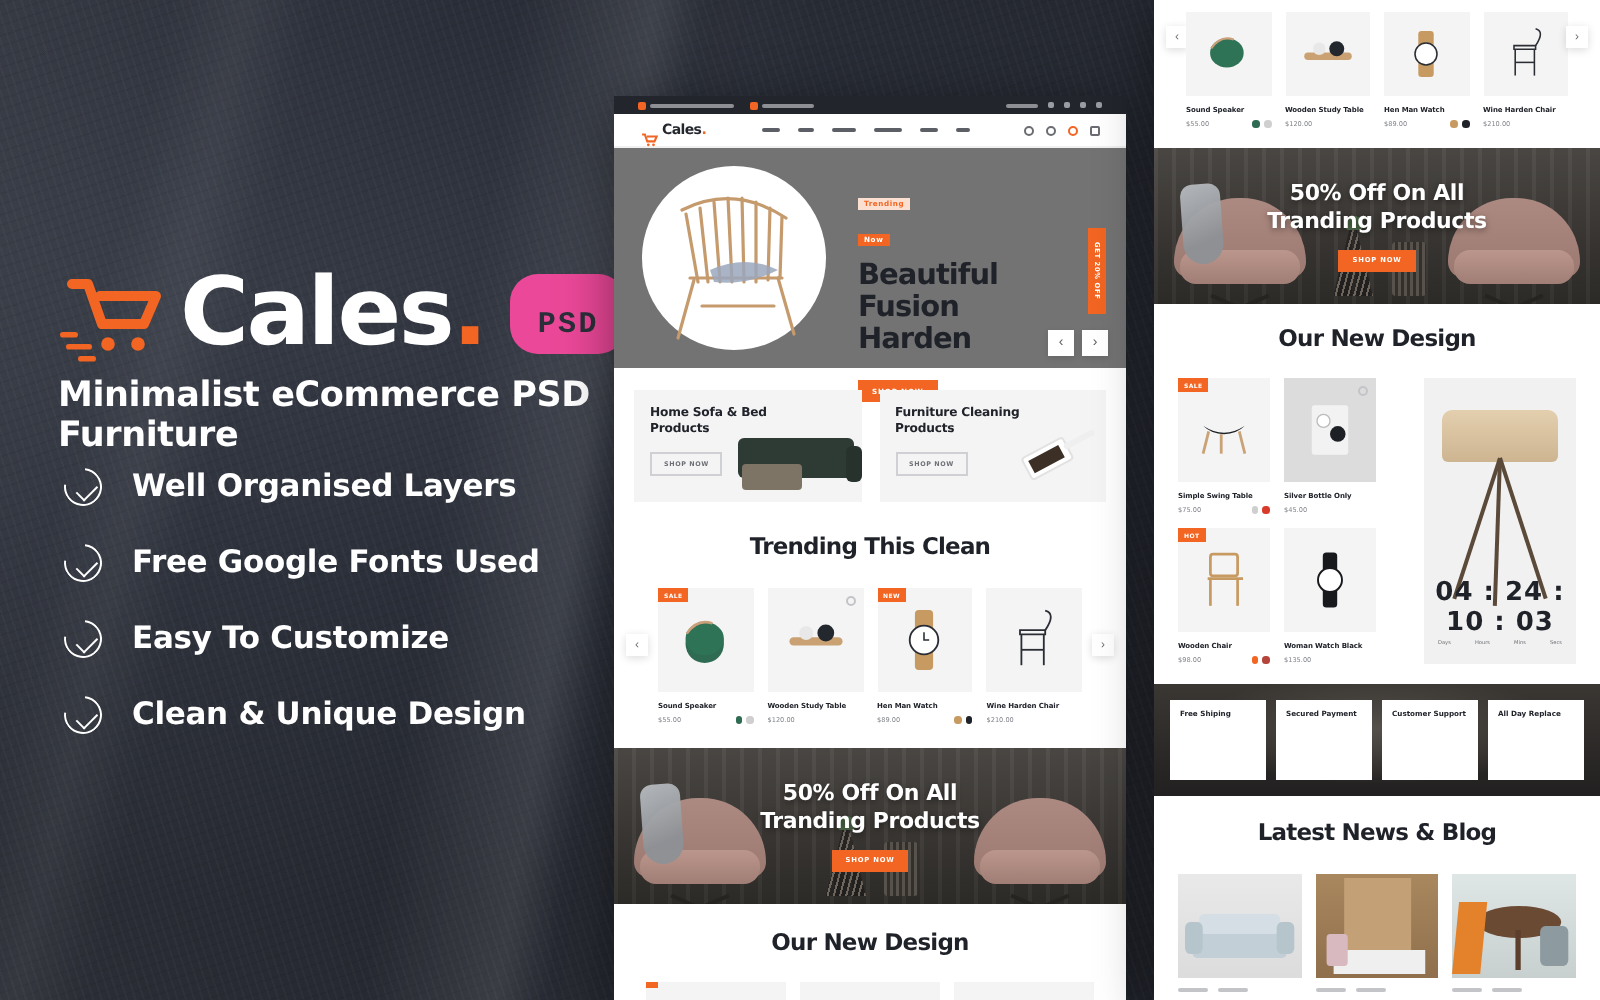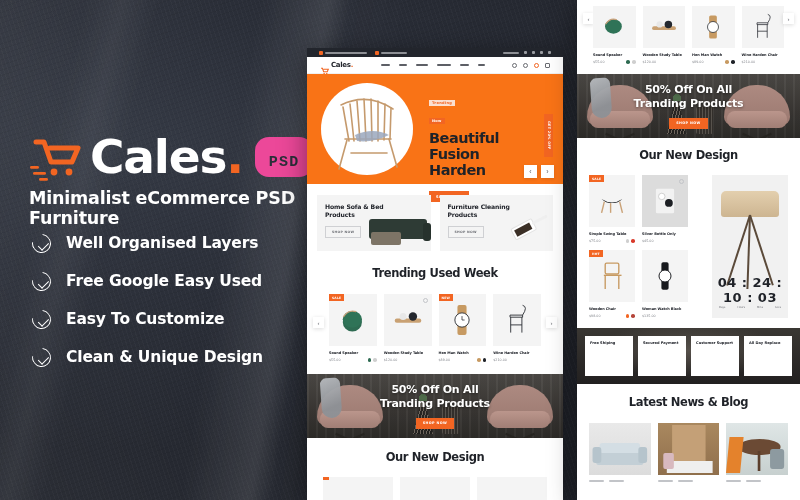--- a/index.html
+++ b/index.html
@@ -108,21 +108,21 @@
   .nav-brand i { color:#f26522; font-style: normal; }
   .nav-menu { display:flex; gap:9px; }
   .nav-item { height:2.5px; background:#5d5f66; border-radius:1px; }
   .nav-icons { display:flex; gap:6px; align-items:center; }
   .nv-ic { width:5px; height:5px; border:0.8px solid #6a6c72; border-radius:50%; }
   .nv-ic.sq { border-radius:1px; }
   .nv-ic.or { border-color:#f26522; }
 
   
   .hero {
-    background: #f97316; height: 110px; position: relative; display:flex; align-items:center;
+    background: #737373; height: 110px; position: relative; display:flex; align-items:center;
   }
   .hero-circle {
     position:absolute; left: 14px; top: 9px; width: 92px; height: 92px; border-radius:50%;
     background: #ffffff;
   }
   .chair-art { position:absolute; left:14px; top:9px; width:92px; height:92px; }
   .hero-copy { position:absolute; left: 122px; top: 16px; width: 106px; }
   .eyebrow-wrap { margin-bottom: 4px; }
   .eyebrow {
     font-size: 3.6px; font-weight:700; color:#f26522; letter-spacing:0.3px;
@@ -199,21 +199,21 @@
   .side-arrow {
     position:absolute; top:42%; width:11px; height:11px; background:#fff;
     box-shadow:0 1px 4px rgba(0,0,0,0.14); display:flex; align-items:center; justify-content:center;
     font-size:6px; color:#6a6c72;
   }
   .side-arrow.l { left: 6px; }
   .side-arrow.r { right: 6px; }
 
   
   .banner {
-    position:relative; height: 64px; overflow:hidden;
+    position:relative; height: 78px; overflow:hidden;
     background: linear-gradient(180deg,#4d4a46 0%, #3b3835 55%, #2e2c29 100%);
   }
   .banner-wood {
     position:absolute; inset:0;
     background: repeating-linear-gradient(90deg, rgba(255,255,255,0.035) 0px, rgba(255,255,255,0.035) 2px, rgba(0,0,0,0.05) 2px, rgba(0,0,0,0.05) 9px);
   }
   .armchair { position:absolute; bottom:0; width: 78px; height: 60px; }
   .armchair.l { left: 4px; }
   .armchair.r { right: 4px; }
   .chair-back {
@@ -349,21 +349,21 @@
 
     <div class="tagline">Minimalist eCommerce PSD Furniture</div>
 
     <div class="features">
       <div class="feature">
         <span class="tick"></span>
         <span class="feature-label">Well Organised Layers</span>
       </div>
       <div class="feature">
         <span class="tick"></span>
-        <span class="feature-label">Free Google Easy Used</span>
+        <span class="feature-label">Free Google Fonts Used</span>
       </div>
       <div class="feature">
         <span class="tick"></span>
         <span class="feature-label">Easy To Customize</span>
       </div>
       <div class="feature">
         <span class="tick"></span>
         <span class="feature-label">Clean &amp; Unique Design</span>
       </div>
     </div>
@@ -484,21 +484,21 @@
         <span class="btn-ghost">SHOP NOW</span>
         <span class="brush">
           <i class="brush-h"></i>
             <i class="brush-b"></i>
             <i class="brush-s"></i>
         </span>
       </div>
     </div>
 
     <div class="sec-head">
-      <div class="sec-title">Trending Used Week</div>
+      <div class="sec-title">Trending This Clean</div>
       <div class="sec-sub">
         <i class="ln"></i><i class="ln s"></i>
       </div>
     </div>
 
     <div class="prod-row">
       <span class="side-arrow l">‹</span>
 
       <div class="prod">
         <div class="prod-thumb">

